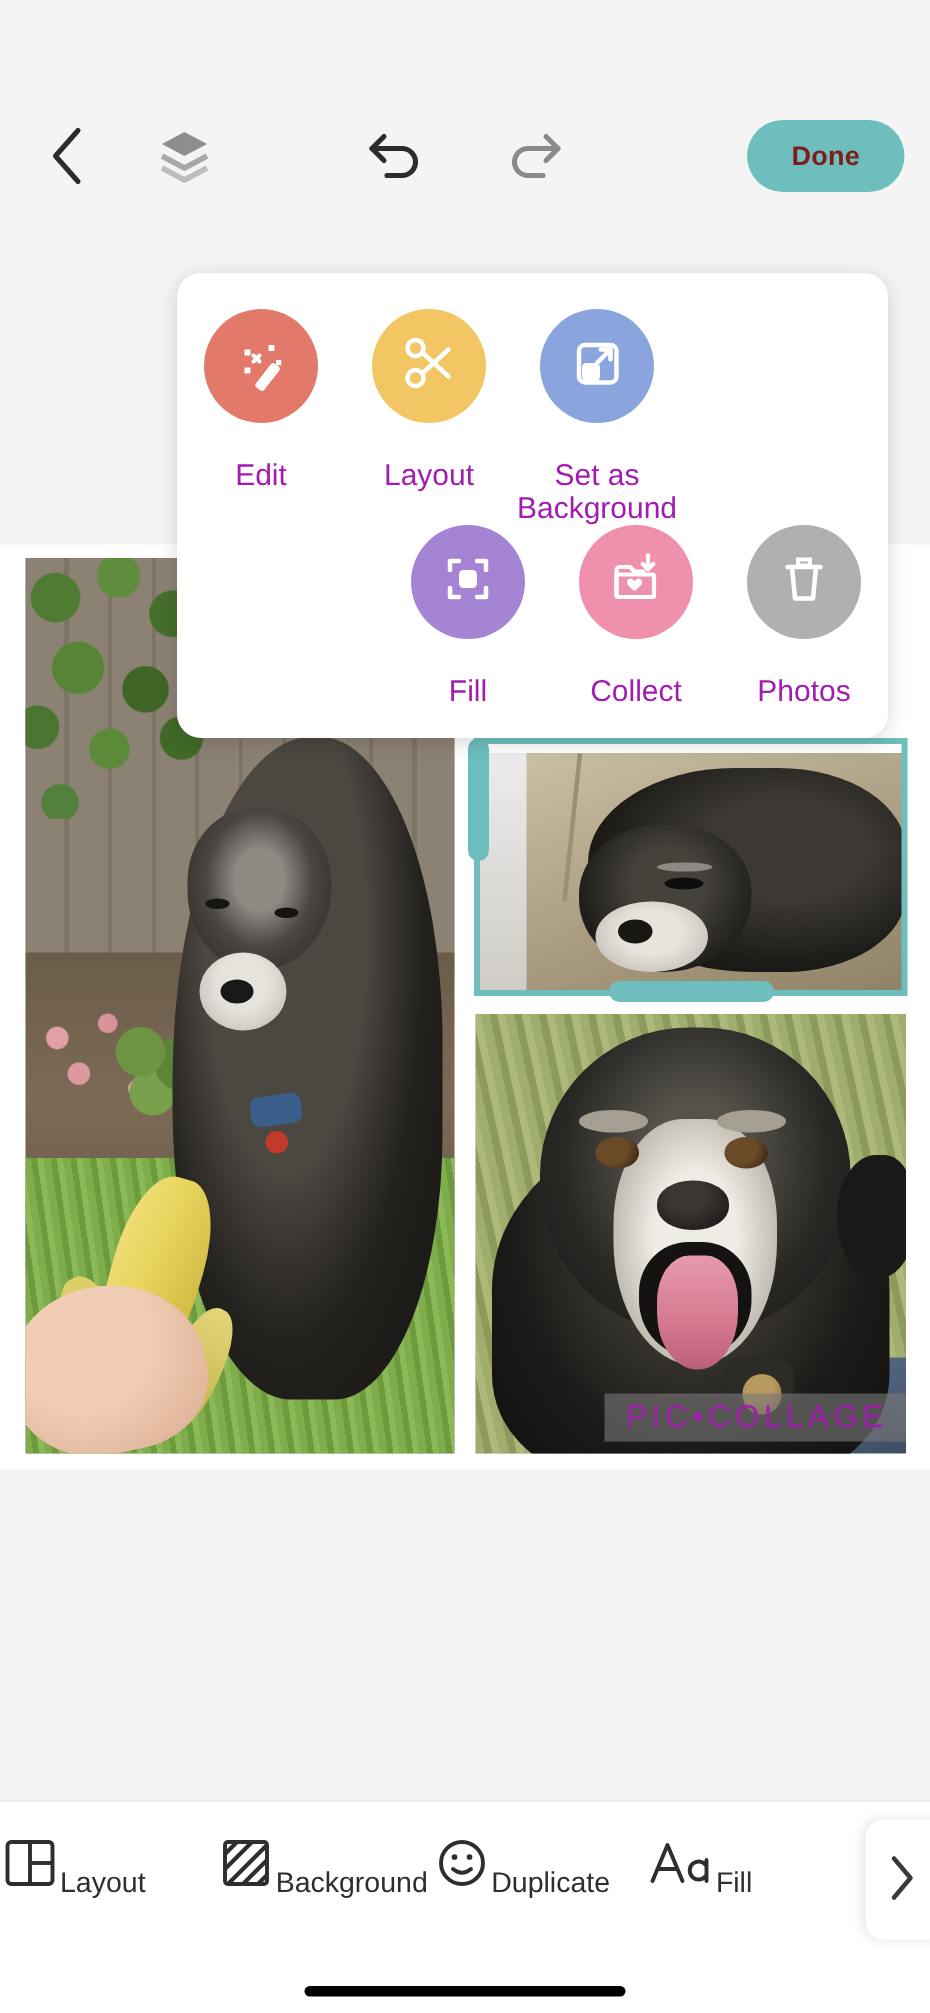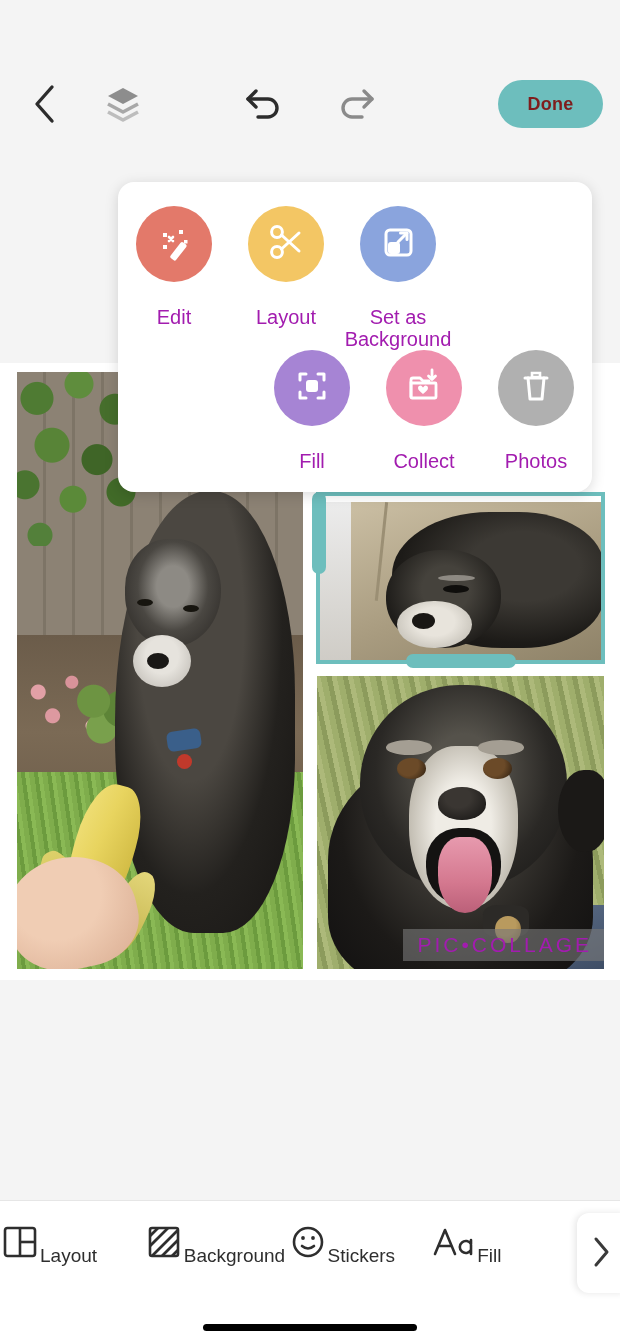--- a/index.html
+++ b/index.html
@@ -690,21 +690,21 @@
 
     <div class="tool">
       <div class="tool-icon">
         <svg width="40" height="40" viewBox="0 0 40 40" fill="none">
           <circle cx="20" cy="20" r="14" stroke="#2e2e2e" stroke-width="2.6" fill="none"></circle>
           <circle cx="15" cy="16" r="1.9" fill="#2e2e2e"></circle>
           <circle cx="25" cy="16" r="1.9" fill="#2e2e2e"></circle>
           <path d="M14 24 Q20 29 26 24" stroke="#2e2e2e" stroke-width="2.6" fill="none" stroke-linecap="round"></path>
         </svg>
       </div>
-      <div class="tool-label">Stickers</div>
+      <div class="tool-label">Duplicate</div>
     </div>
 
     <div class="tool">
       <div class="tool-icon">
         <svg width="46" height="40" viewBox="0 0 46 40" fill="none">
           <path d="M4 32 L14 8 L24 32 M7.6 24 H20.4" stroke="#2e2e2e" stroke-width="2.6" fill="none" stroke-linecap="round" stroke-linejoin="round"></path>
           <path d="M40 18 v14 M40 22 a6 6 0 1 0 0 6" stroke="#2e2e2e" stroke-width="2.6" fill="none" stroke-linecap="round"></path>
         </svg>
       </div>
       <div class="tool-label">Fill</div>

